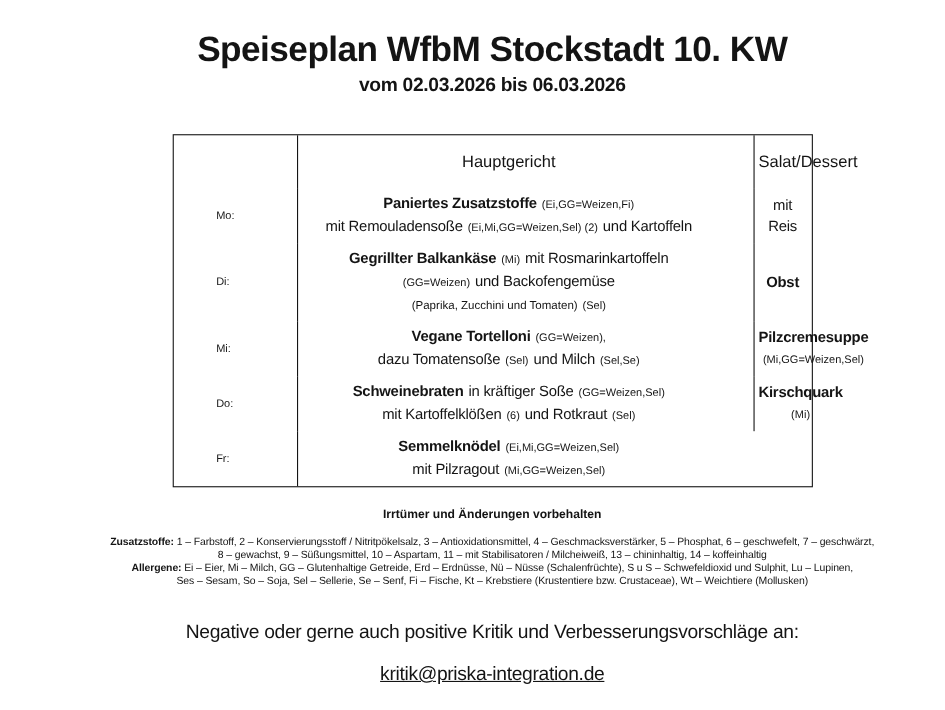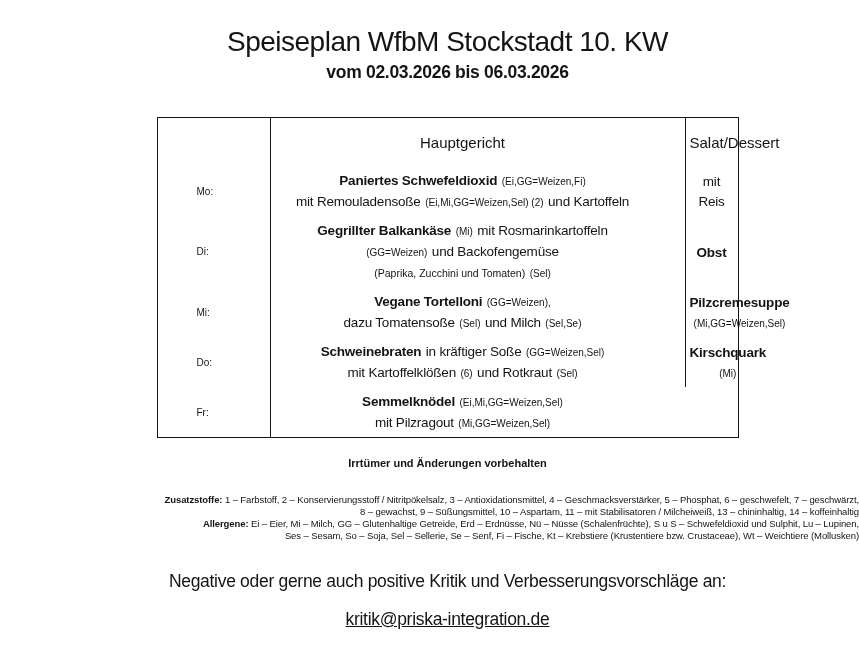--- a/index.html
+++ b/index.html
@@ -12,22 +12,22 @@
   }
   .content {
     width: 823px;
     margin-left: 36px;   
     box-sizing: border-box;
   }
   
   .page-title {
     margin-top: 26px;
     text-align: center;
-    font-size: 28px;
-    font-weight: 400;
+    font-size: 32px;
+    font-weight: 700;
     letter-spacing: -0.5px;
   }
   .page-subtitle {
     margin-top: 4px;
     text-align: center;
     font-size: 17.5px;
     font-weight: 700;
     letter-spacing: -0.3px;
   }
   
@@ -72,22 +72,22 @@
   .seg-allergen { font-size: 10px; }
   .seg-note { font-size: 10.5px; }
   
   .disclaimer {
     margin-top: 19px;
     text-align: center;
     font-size: 11px;
     font-weight: 700;
   }
   .additives {
-    margin-top: 25px;
-    text-align: right;
+    margin-top: 13px;
+    text-align: center;
     font-size: 9.5px;
     line-height: 12px;
     letter-spacing: -0.1px;
   }
   .additives .lbl { font-weight: 700; }
   
   .feedback {
     margin-top: 29px;
     text-align: center;
     font-size: 17.5px;
@@ -113,21 +113,21 @@
   <div class="menu-table">
     <div class="trow">
       <div class="cell day-cell header-cell"></div>
       <div class="cell main-cell header-cell">Hauptgericht</div>
       <div class="cell side-cell header-cell">Salat/Dessert</div>
     </div>
     
     <div style="display:contents"><div class="trow">
           <div class="cell day-cell">Mo:</div>
           <div class="cell main-cell">
-            <div class="line"><span class="seg-dish">Paniertes Schwefeldioxid</span> <span class="seg-allergen">(Ei,GG=Weizen,Fi)</span></div>
+            <div class="line"><span class="seg-dish">Paniertes Zusatzstoffe</span> <span class="seg-allergen">(Ei,GG=Weizen,Fi)</span></div>
             <div class="line"><span class="seg-normal">mit Remouladensoße</span> <span class="seg-allergen">(Ei,Mi,GG=Weizen,Sel) (2)</span> <span class="seg-normal">und Kartoffeln</span></div>
           </div>
           <div class="cell side-cell">
             <div class="line"><span class="seg-normal">mit Reis</span></div>
           </div>
         </div><div class="trow">
           <div class="cell day-cell">Di:</div>
           <div class="cell main-cell">
             <div class="line"><span class="seg-dish">Gegrillter Balkankäse</span> <span class="seg-allergen">(Mi)</span> <span class="seg-normal">mit Rosmarinkartoffeln</span></div>
             <div class="line"><span class="seg-allergen">(GG=Weizen)</span> <span class="seg-normal">und Backofengemüse</span></div>

